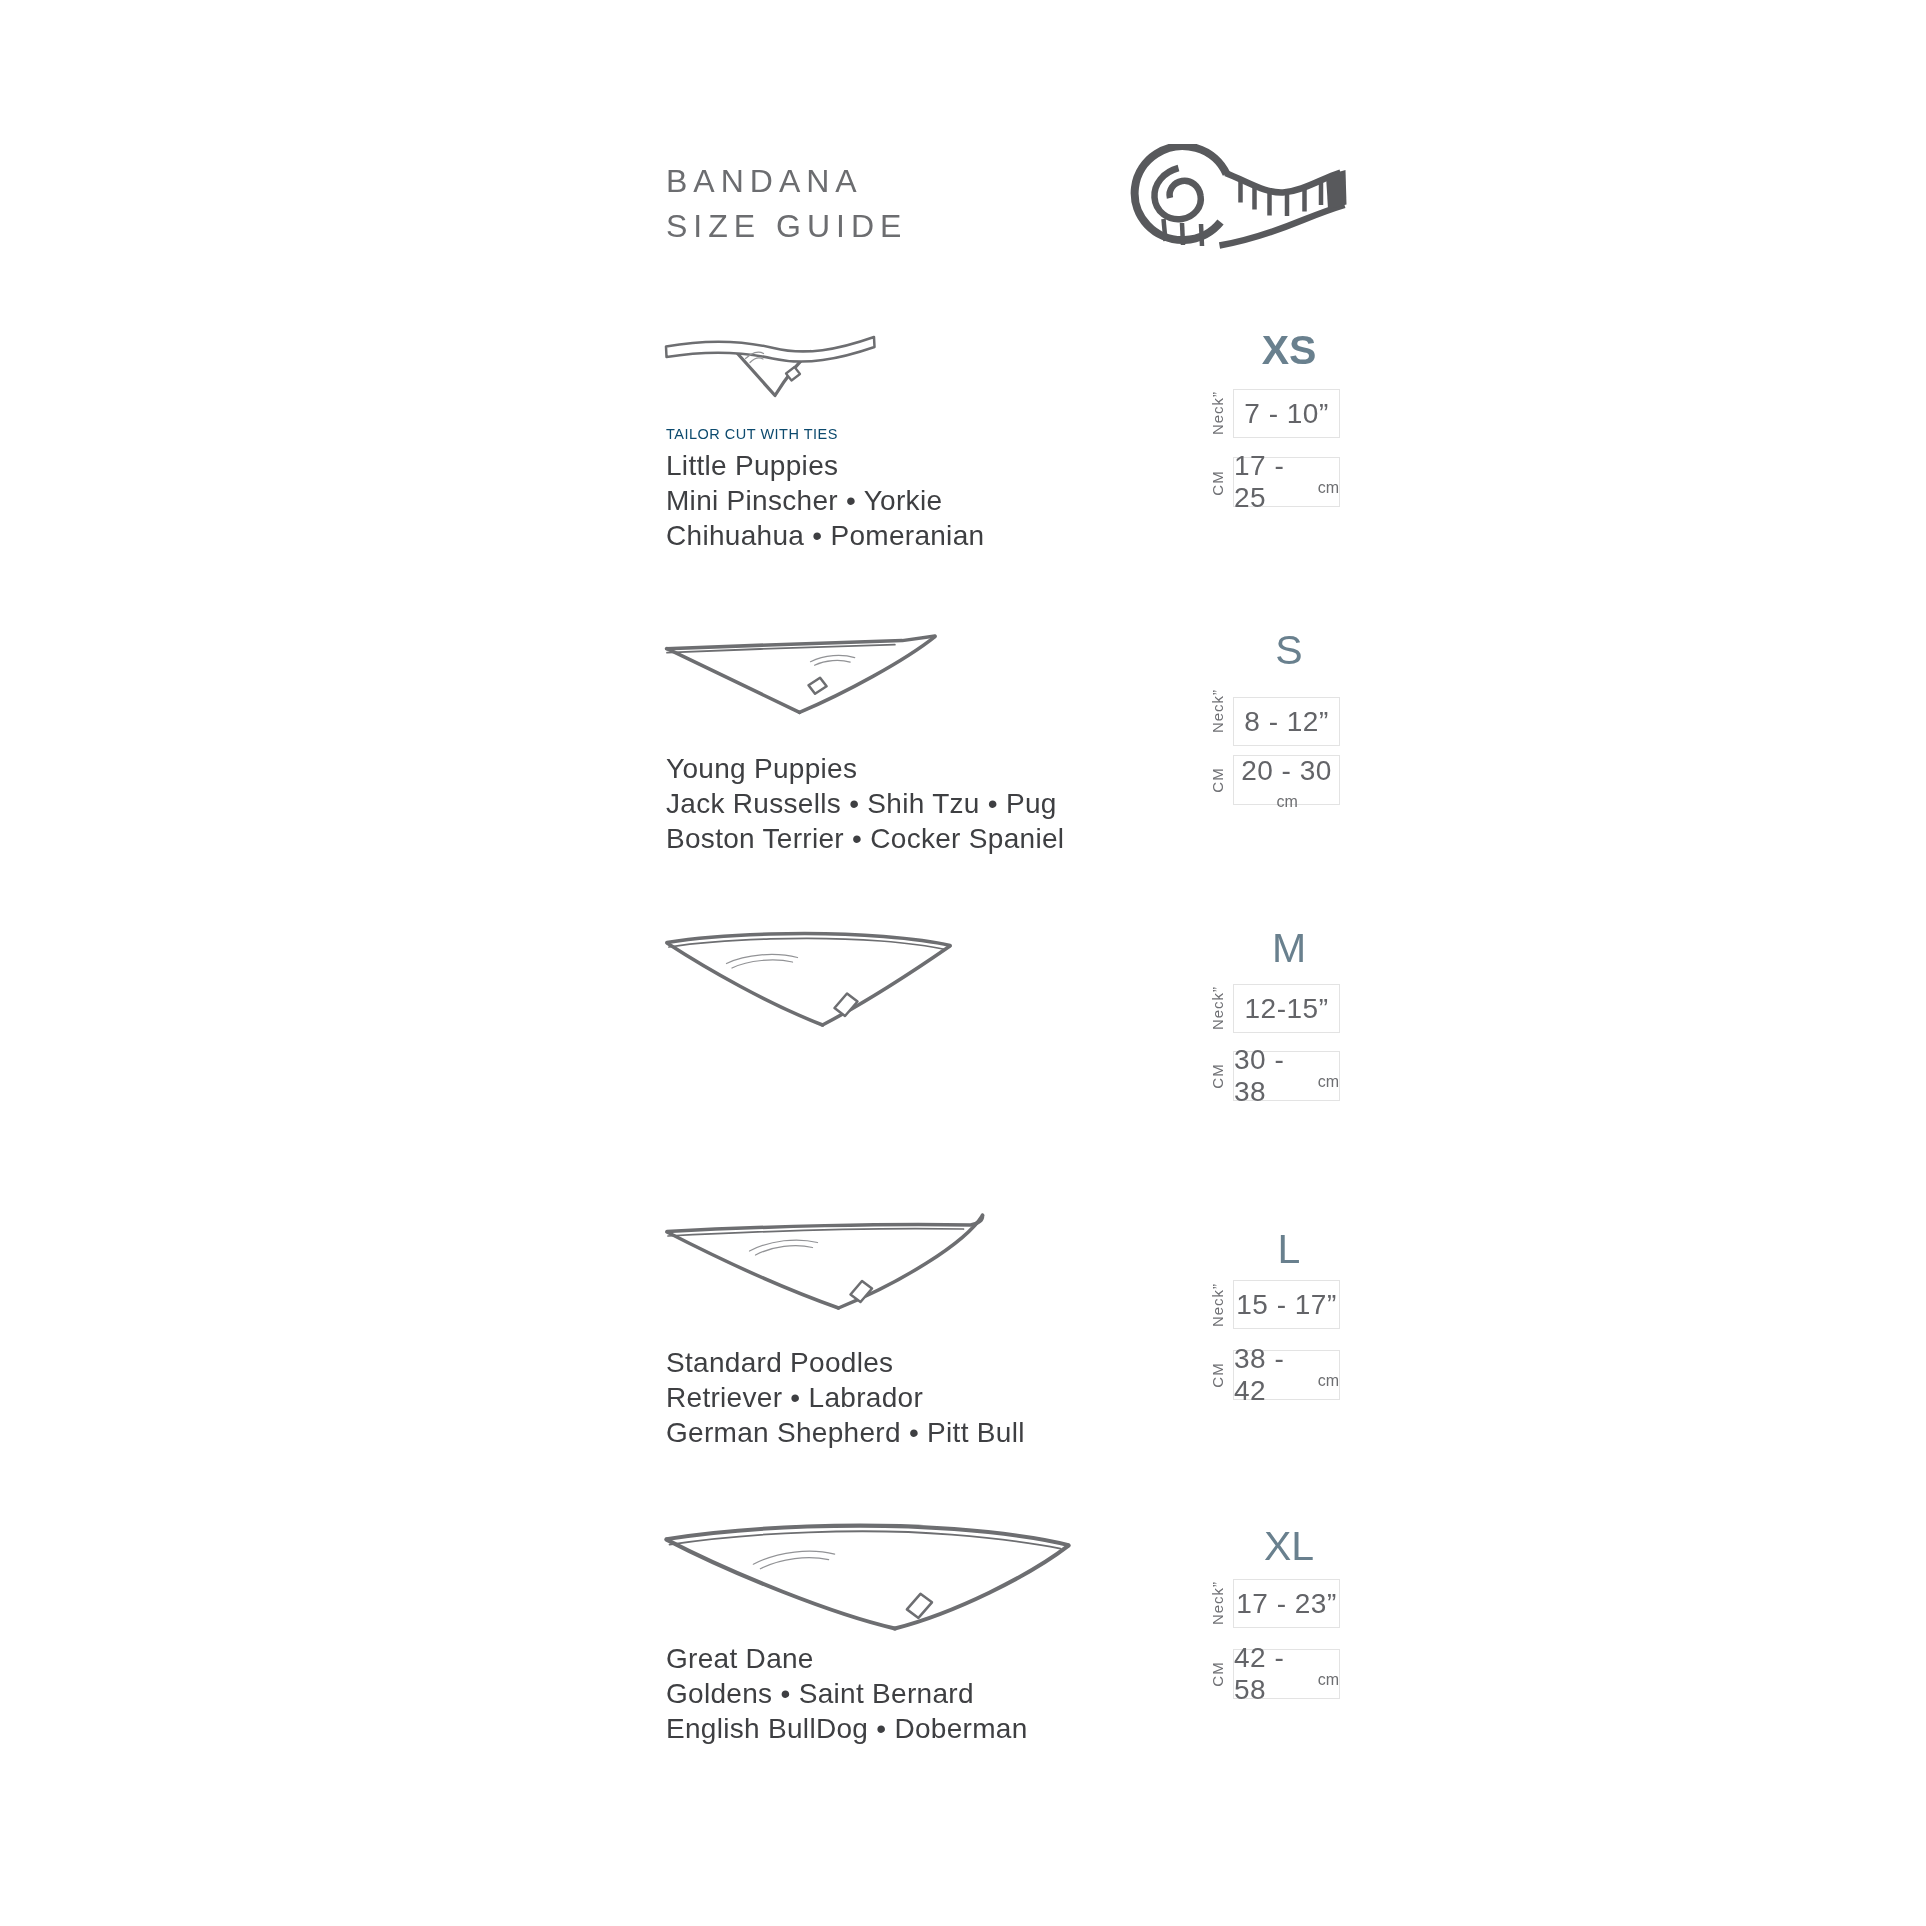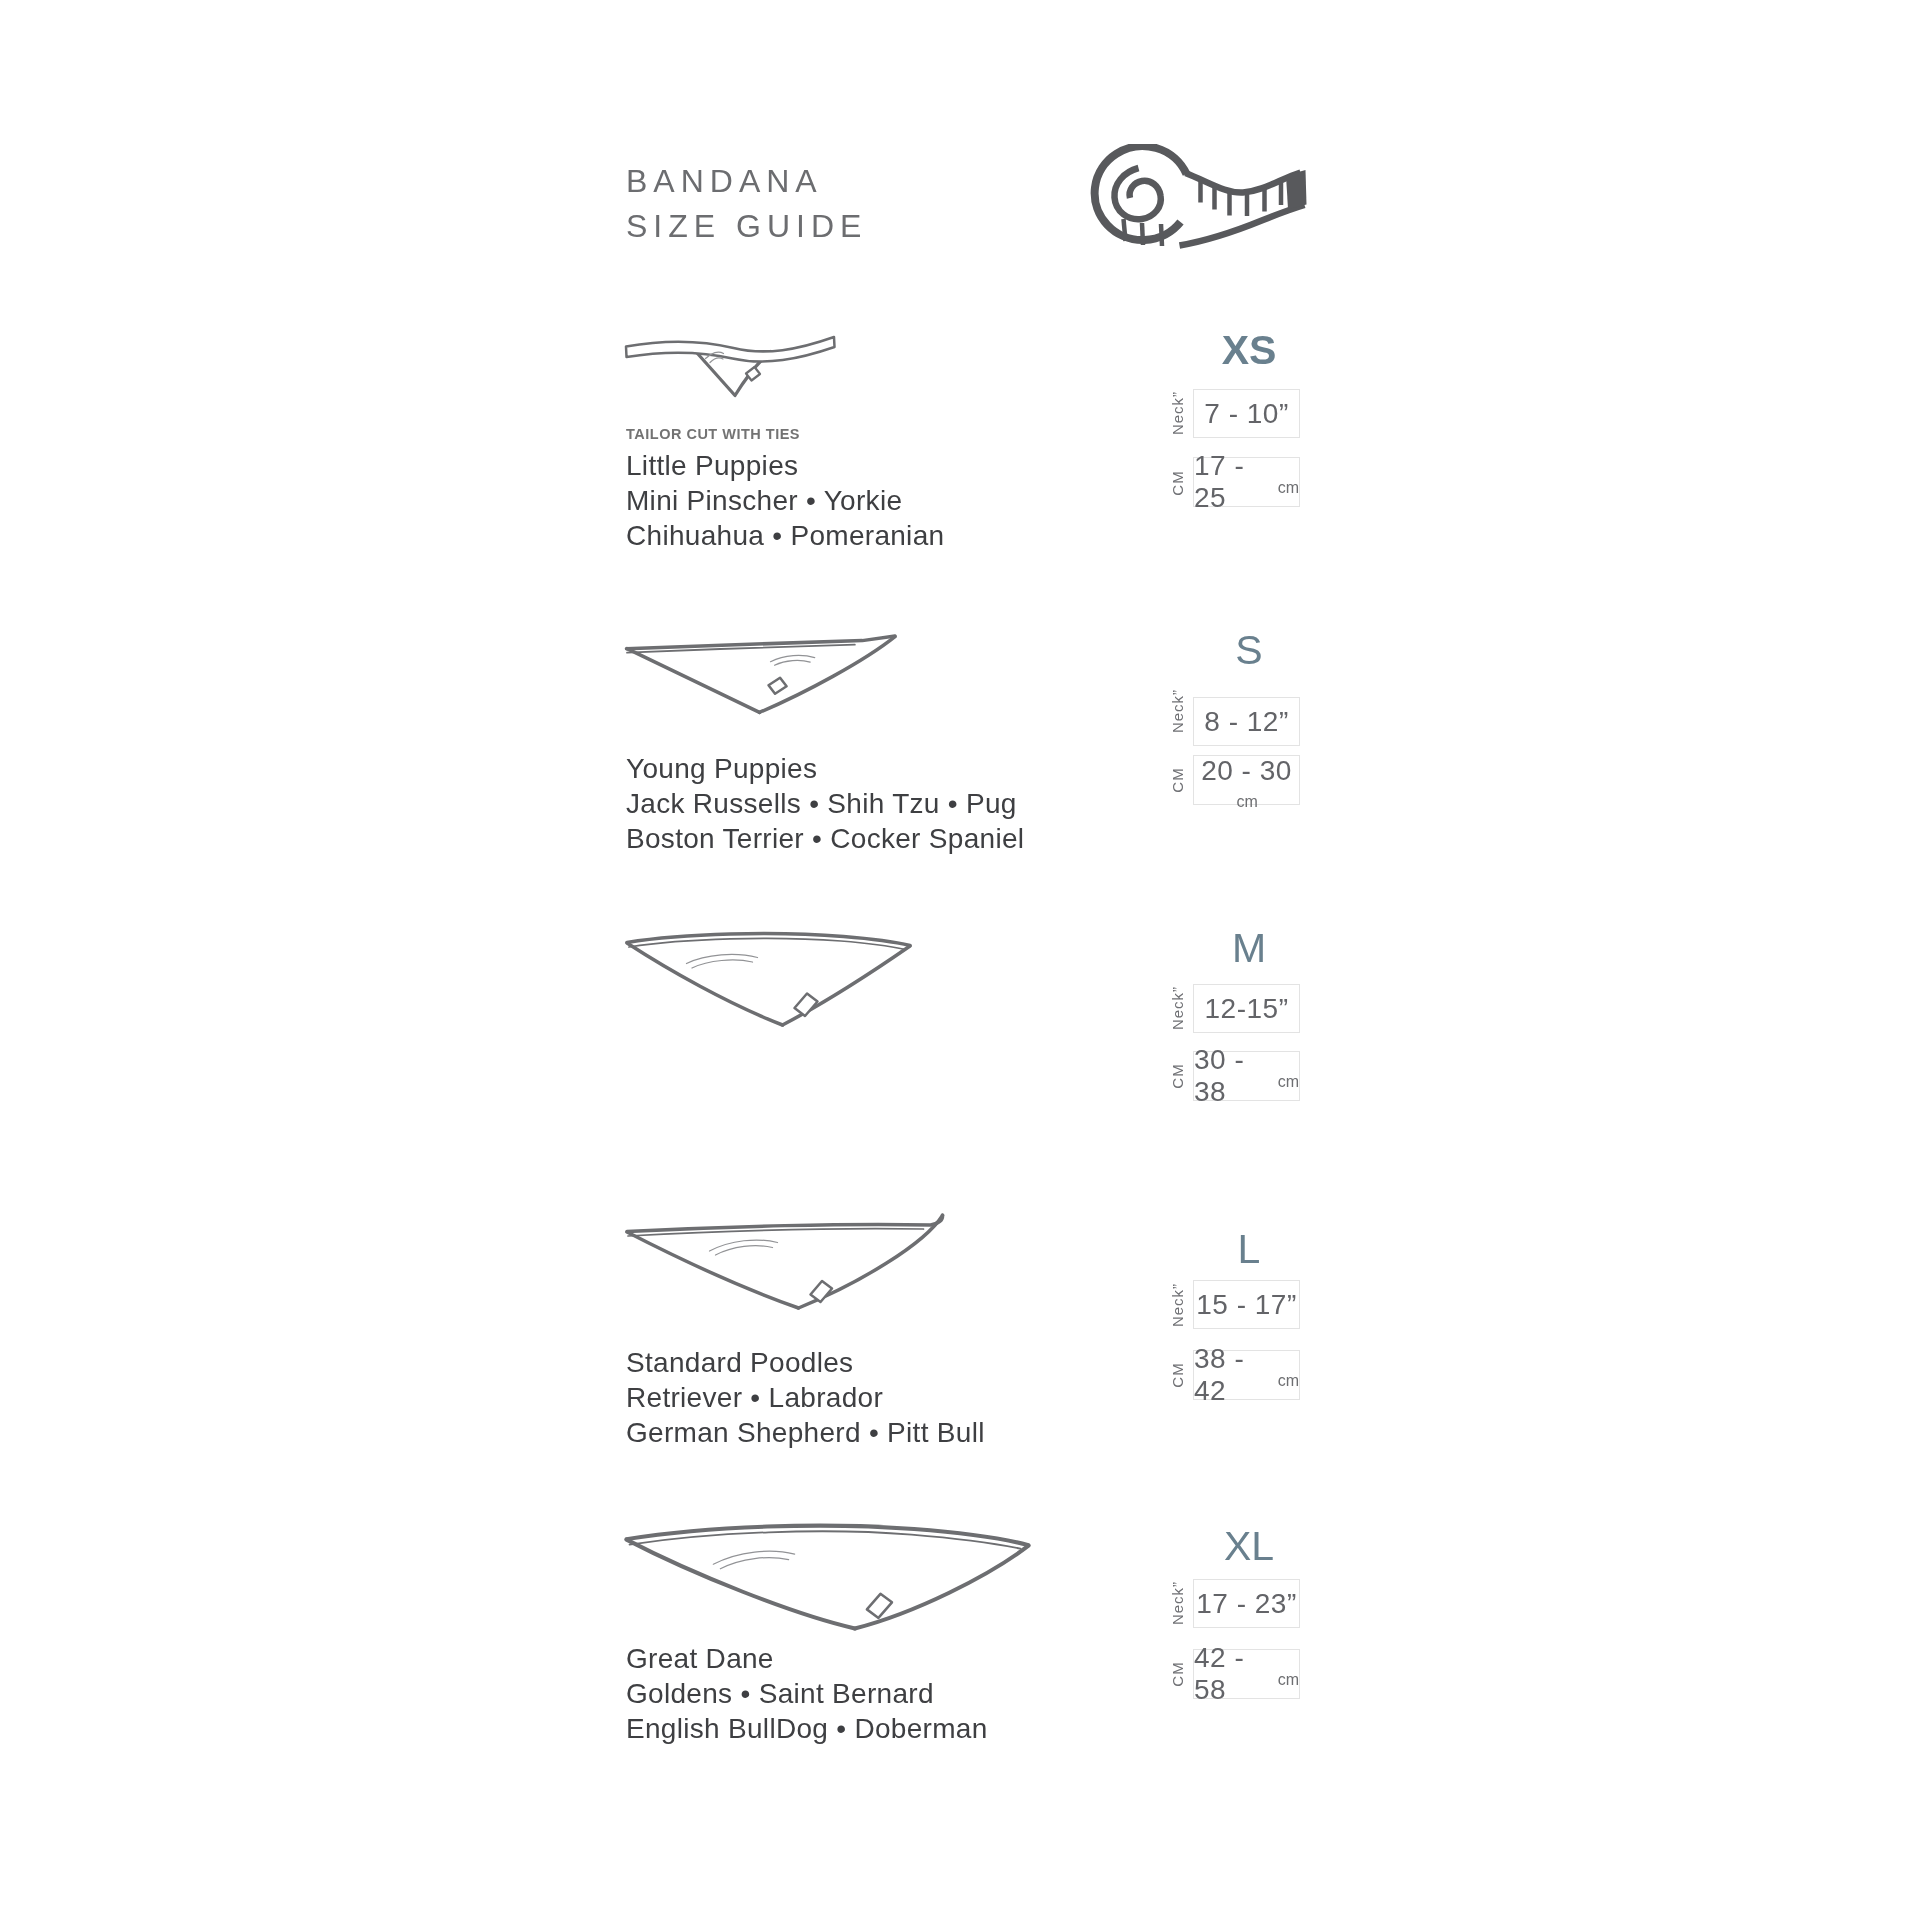--- a/index.html
+++ b/index.html
@@ -1,38 +1,38 @@
 <!DOCTYPE html>
 <html style="font-size:8px"><head>
 <meta charset="utf-8">
 <style>
   html,body{margin:0;padding:0;background:#ffffff;}
   body{width:1926px;height:1926px;position:relative;font-family:"Liberation Sans", sans-serif;}
-  .canvas{position:absolute;inset:0;background:#ffffff;overflow:hidden;}
+  .canvas{position:absolute;inset:0;background:#ffffff;overflow:hidden;margin-left:40px;}
 
   
   .title{position:absolute;left:626px;top:159px;color:#6c6d70;font-size:32px;
          letter-spacing:6px;line-height:45px;font-weight:400;}
 
   
   .tape{position:absolute;left:1082px;top:144px;width:226px;height:115px;}
 
   
   .bandana{position:absolute;}
   .bd-xs{left:622px;top:322px;width:216px;height:100px;}
   .bd-s {left:624px;top:633px;width:276px;height:88px;}
   .bd-m {left:623px;top:929px;width:291px;height:100px;}
   .bd-l {left:624px;top:1213px;width:346px;height:100px;}
   .bd-xl{left:623px;top:1519px;width:409px;height:113px;}
 
   
   .desc{position:absolute;left:626px;color:#3e3f42;font-size:28px;line-height:35px;
         letter-spacing:0.3px;}
-  .desc .caption{font-size:14.5px;letter-spacing:0.5px;color:#737373;line-height:19px;
-                 margin-bottom:4px;font-weight:bold;}
+  .desc .caption{font-size:14.5px;letter-spacing:0.5px;color:#0c4a6e;line-height:19px;
+                 margin-bottom:4px;}
   .d-xs{top:425px;}
   .d-s {top:751px;}
   .d-m {top:1048px;}
   .d-l {top:1345px;}
   .d-xl{top:1641px;}
 
   
   .size-code{position:absolute;left:1174px;width:150px;text-align:center;
              color:#69808e;font-size:41px;font-weight:400;}
   .c-xs{top:327px;font-weight:bold;} .c-s{top:627px;} .c-m{top:925px;} .c-l{top:1226px;} .c-xl{top:1523px;}

